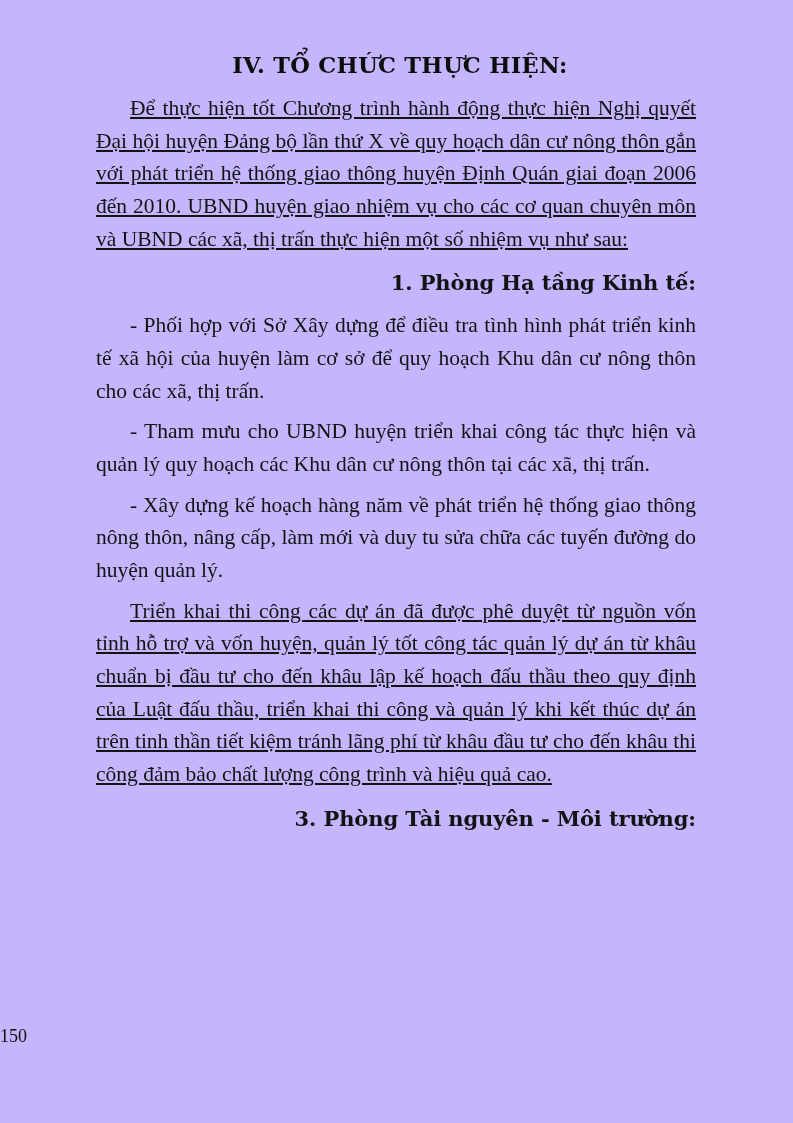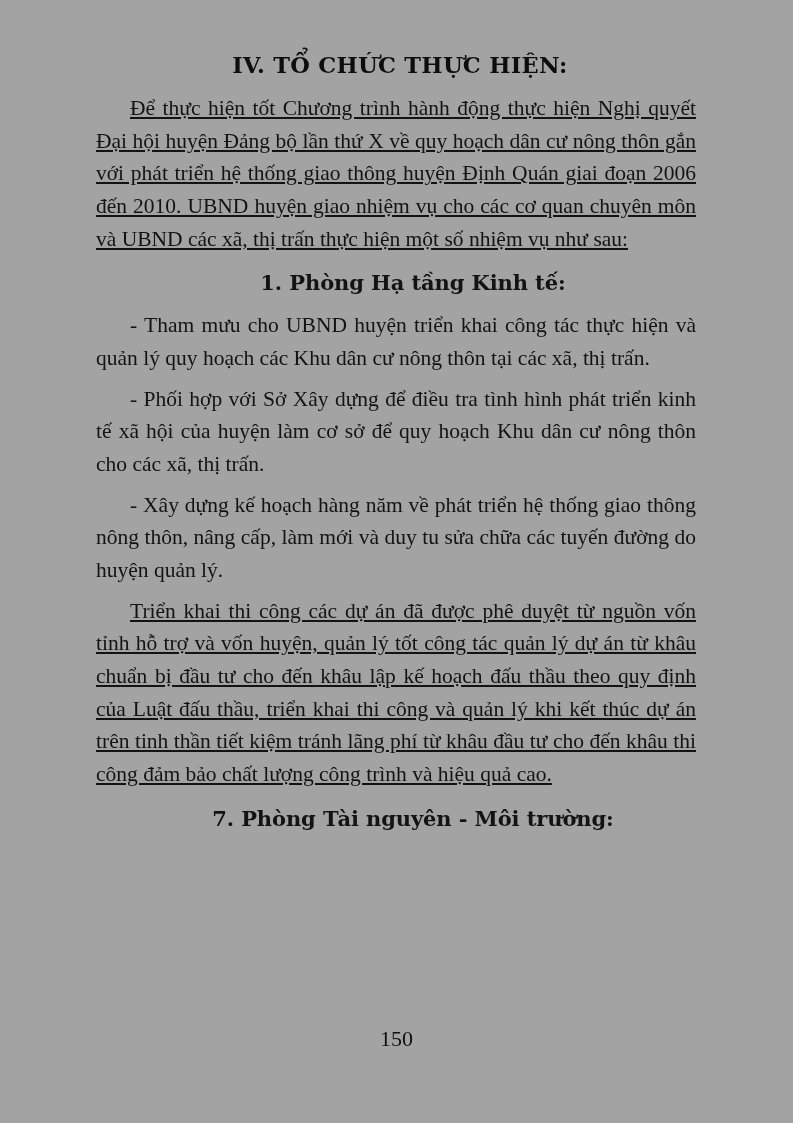--- a/index.html
+++ b/index.html
@@ -4,21 +4,21 @@
 <style>
   html, body {
     margin: 0;
     padding: 0;
     background: #ffffff;
   }
   .page {
     position: relative;
     width: 793px;
     height: 1123px;
-    background: #a3a3a3;
+    background: #c4b5fd;
     margin: 0 auto;
     overflow: hidden;
     font-family: "Liberation Serif", serif;
     color: #111111;
   }
   .content {
     position: absolute;
     left: 96px;
     top: 52px;
     width: 600px;
@@ -47,60 +47,60 @@
   }
   p.indent {
     text-indent: 34px;
     text-decoration: underline;
   }
   p.subhead {
     font-family: "DejaVu Serif", serif;
     font-weight: bold;
     font-size: 21px;
     text-indent: 34px;
-    text-align: center;
+    text-align: right;
     margin-top: 12px;
     margin-bottom: 10px;
     letter-spacing: -0.1px;
   }
   p.dash {
     text-indent: 34px;
   }
   .pagenum {
     position: absolute;
     left: 0;
     right: 0;
     top: 1026px;
-    text-align: center;
-    font-size: 22px;
+    text-align: left;
+    font-size: 18px;
     font-family: "Liberation Serif", serif;
     color: #101010;
   }
 </style>
 </head>
 <body>
 
 <div class="page">
   <div class="content">
 
     <div class="heading-wrap">
       <h1 class="heading">IV. TỔ CHỨC THỰC HIỆN:</h1>
     </div>
 
     <p class="indent">Để thực hiện tốt Chương trình hành động thực hiện Nghị quyết Đại hội huyện Đảng bộ lần thứ X về quy hoạch dân cư nông thôn gắn với phát triển hệ thống giao thông huyện Định Quán giai đoạn 2006 đến 2010. UBND huyện giao nhiệm vụ cho các cơ quan chuyên môn và UBND các xã, thị trấn thực hiện một số nhiệm vụ như sau:</p>
 
     <p class="subhead">1. Phòng Hạ tầng Kinh tế:</p>
 
+    <p class="dash">- Phối hợp với Sở Xây dựng để điều tra tình hình phát triển kinh tế xã hội của huyện làm cơ sở để quy hoạch Khu dân cư nông thôn cho các xã, thị trấn.</p>
+
     <p class="dash">- Tham mưu cho UBND huyện triển khai công tác thực hiện và quản lý quy hoạch các Khu dân cư nông thôn tại các xã, thị trấn.</p>
-
-    <p class="dash">- Phối hợp với Sở Xây dựng để điều tra tình hình phát triển kinh tế xã hội của huyện làm cơ sở để quy hoạch Khu dân cư nông thôn cho các xã, thị trấn.</p>
 
     <p class="dash">- Xây dựng kế hoạch hàng năm về phát triển hệ thống giao thông nông thôn, nâng cấp, làm mới và duy tu sửa chữa các tuyến đường do huyện quản lý.</p>
 
 
     <p class="indent">Triển khai thi công các dự án đã được phê duyệt từ nguồn vốn tỉnh hỗ trợ và vốn huyện, quản lý tốt công tác quản lý dự án từ khâu chuẩn bị đầu tư cho đến khâu lập kế hoạch đấu thầu theo quy định của Luật đấu thầu, triển khai thi công và quản lý khi kết thúc dự án trên tinh thần tiết kiệm tránh lãng phí từ khâu đầu tư cho đến khâu thi công đảm bảo chất lượng công trình và hiệu quả cao.</p>
 
-    <p class="subhead">7. Phòng Tài nguyên - Môi trường:</p>
+    <p class="subhead">3. Phòng Tài nguyên - Môi trường:</p>
 
   </div>
 
   <div class="pagenum">150</div>
 </div>
 
 </body></html>

